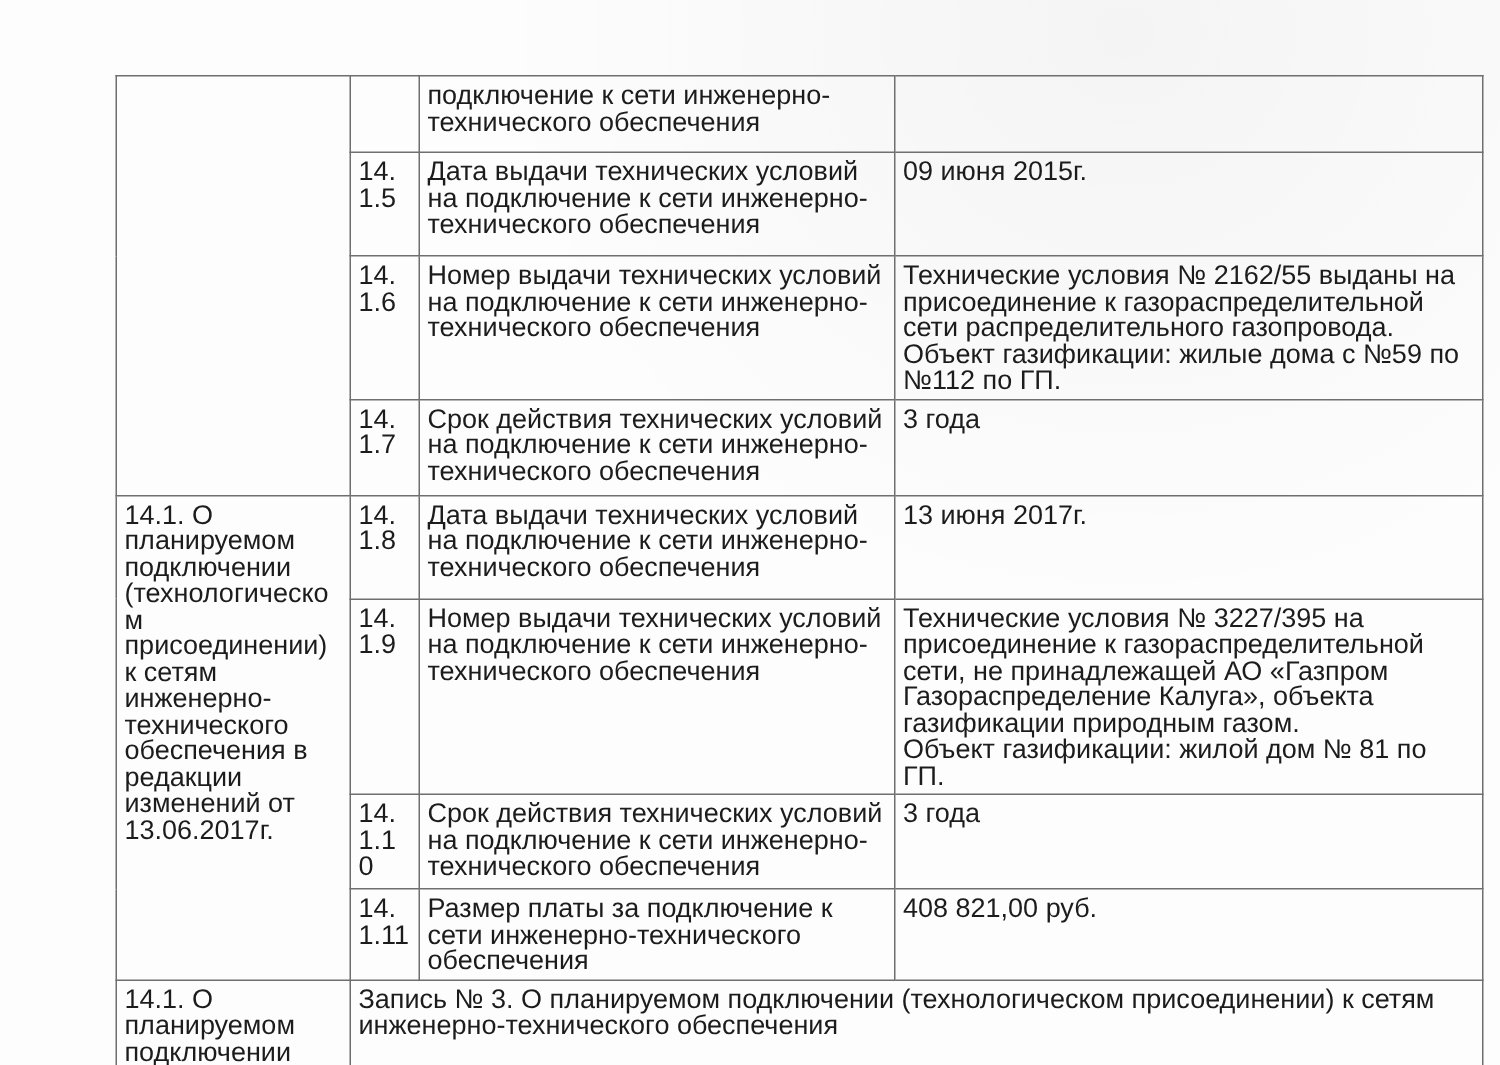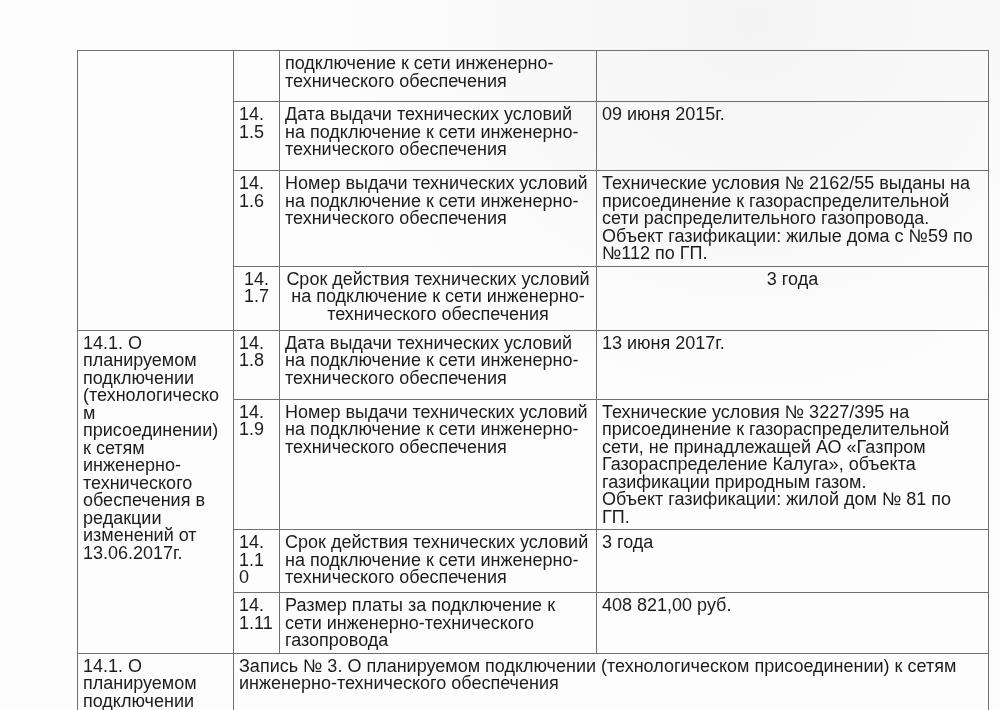--- a/index.html
+++ b/index.html
@@ -46,21 +46,21 @@
     col.c4 { width: 392px; }
     td.num {
       padding-left: 4px;
       padding-right: 2px;
       word-break: break-all;
     }
     .pre { white-space: pre-line; }
     tr.r0 td { height: 43px; }
     tr.r1 td { height: 61px; margin-top: 20px; }
     tr.r2 td { height: 82px; }
-    tr.r3 td { height: 56px; text-align: center; }
+    tr.r3 td { height: 56px; }
     tr.r4 td { height: 61px; }
     tr.r5 td { height: 93px; }
     tr.r6 td { height: 55px; margin-top: 40px; }
     tr.r7 td { height: 46px; }
     tr.r8 td { height: 42px; }
   </style>
 </head>
 <body>
 
 <div class="page">
@@ -108,21 +108,21 @@
         <td class="pre">Технические условия № 3227/395 на присоединение к газораспределительной сети, не принадлежащей АО «Газпром Газораспределение Калуга»,  объекта газификации природным газом.
 Объект газификации: жилой дом № 81 по ГП.</td>
       </tr>
       <tr class="r6">
         <td class="num">14.1.10</td>
         <td>Срок действия технических условий на подключение к сети инженерно-технического обеспечения</td>
         <td class="pre">3 года</td>
       </tr>
       <tr class="r7">
         <td class="num">14.1.11</td>
-        <td>Размер платы за подключение к сети инженерно-технического газопровода</td>
+        <td>Размер платы за подключение к сети инженерно-технического обеспечения</td>
         <td class="pre">408 821,00 руб.</td>
       </tr>
 
       <tr class="r8">
         <td>14.1. О планируемом подключении</td>
         <td colspan="3">Запись № 3. О планируемом подключении (технологическом присоединении) к сетям инженерно-технического обеспечения</td>
       </tr>
     </tbody>
   </table>
 </div>

